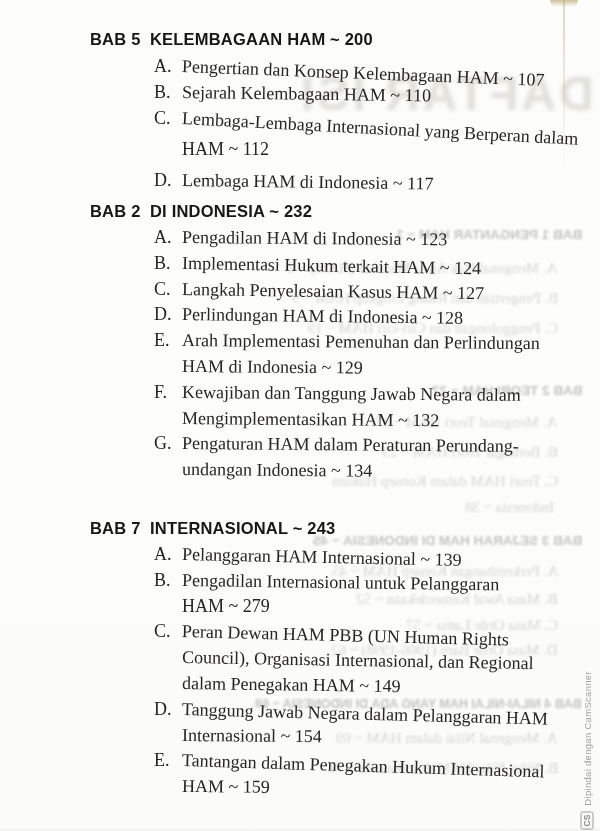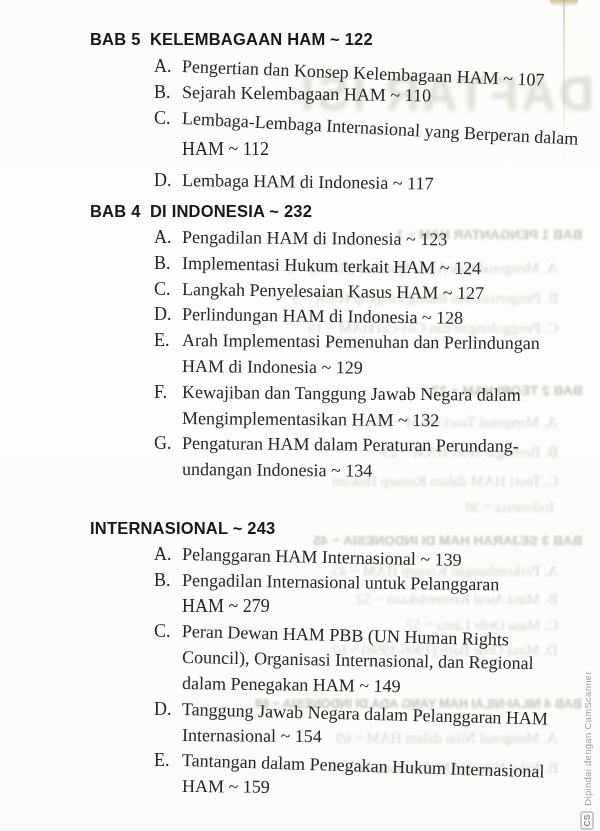--- a/index.html
+++ b/index.html
@@ -78,21 +78,21 @@
     <div class="gl gl-serif" style="top:731px">A.   Mengenal Nilai dalam HAM ~ 69</div>
     <div class="gl gl-serif" style="top:761px">B.   Nilai-Nilai HAM di Indonesia ~ 74</div>
   </div>
 
   <main class="toc">
 
     <section class="bab bab5" style="top:26px">
       <div class="bab-head">
         <div class="bab-label">BAB 5</div>
         <div>
-          <div class="tl">KELEMBAGAAN HAM ~ 122</div>
+          <div class="tl">KELEMBAGAAN HAM ~ 200</div>
         </div>
       </div>
       <div class="items">
         <div class="item">
           <div class="letter">A.</div>
           <div class="text">
               <div class="ln r22">Pengertian dan Konsep Kelembagaan HAM ~ 107</div>
             </div>
         </div>
         <div class="item">
@@ -112,21 +112,21 @@
           <div class="letter">D.</div>
           <div class="text">
               <div class="ln r08">Lembaga HAM di Indonesia ~ 117</div>
             </div>
         </div>
       </div>
     </section>
 
     <section class="bab bab6" style="top:198px">
       <div class="bab-head">
-        <div class="bab-label">BAB 4</div>
+        <div class="bab-label">BAB 2</div>
         <div>
           <div class="tl">DI INDONESIA ~ 232</div>
         </div>
       </div>
       <div class="items">
         <div class="item">
           <div class="letter">A.</div>
           <div class="text">
               <div class="ln r05">Pengadilan HAM di Indonesia ~ 123</div>
             </div>
@@ -168,20 +168,21 @@
           <div class="text">
             <div class="ln r05">Pengaturan HAM dalam Peraturan Perundang-</div>
             <div class="ln r05">undangan Indonesia ~ 134</div>
           </div>
         </div>
       </div>
     </section>
 
     <section class="bab bab7" style="top:515px">
       <div class="bab-head">
+        <div class="bab-label">BAB 7</div>
         <div>
           <div class="tl">INTERNASIONAL ~ 243</div>
         </div>
       </div>
       <div class="items">
         <div class="item">
           <div class="letter">A.</div>
           <div class="text">
               <div class="ln r12">Pelanggaran HAM Internasional ~ 139</div>
             </div>

